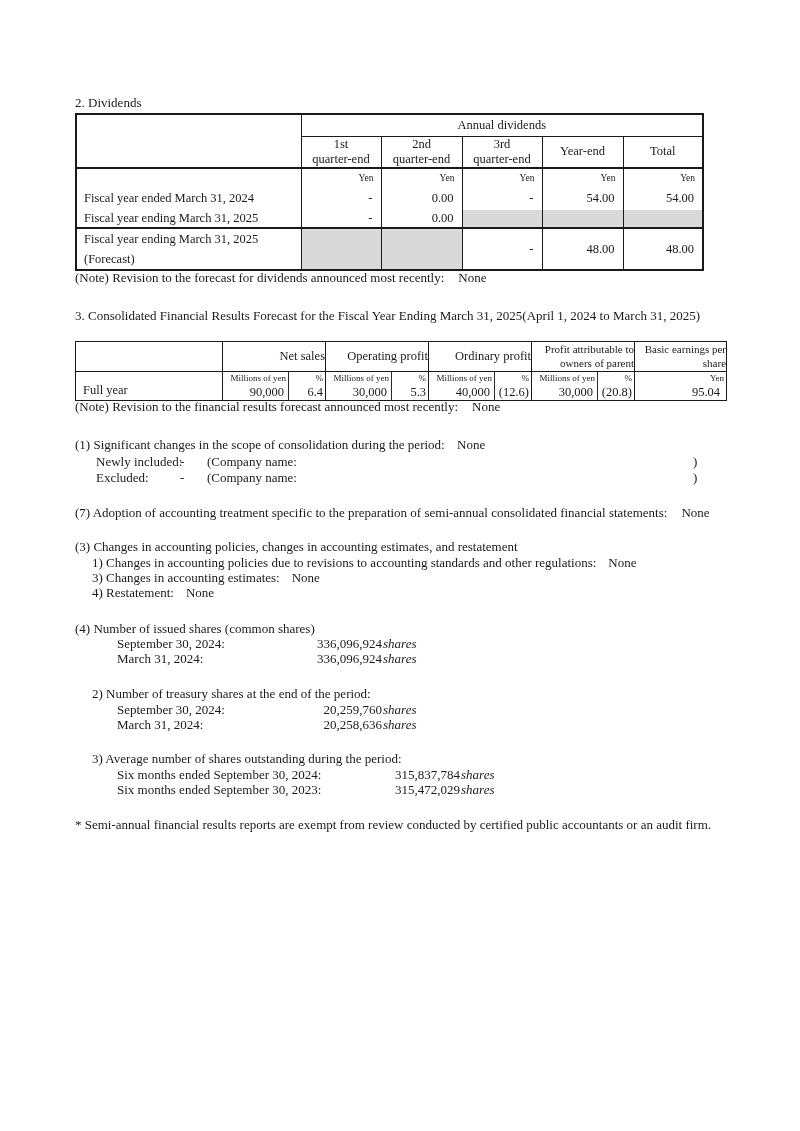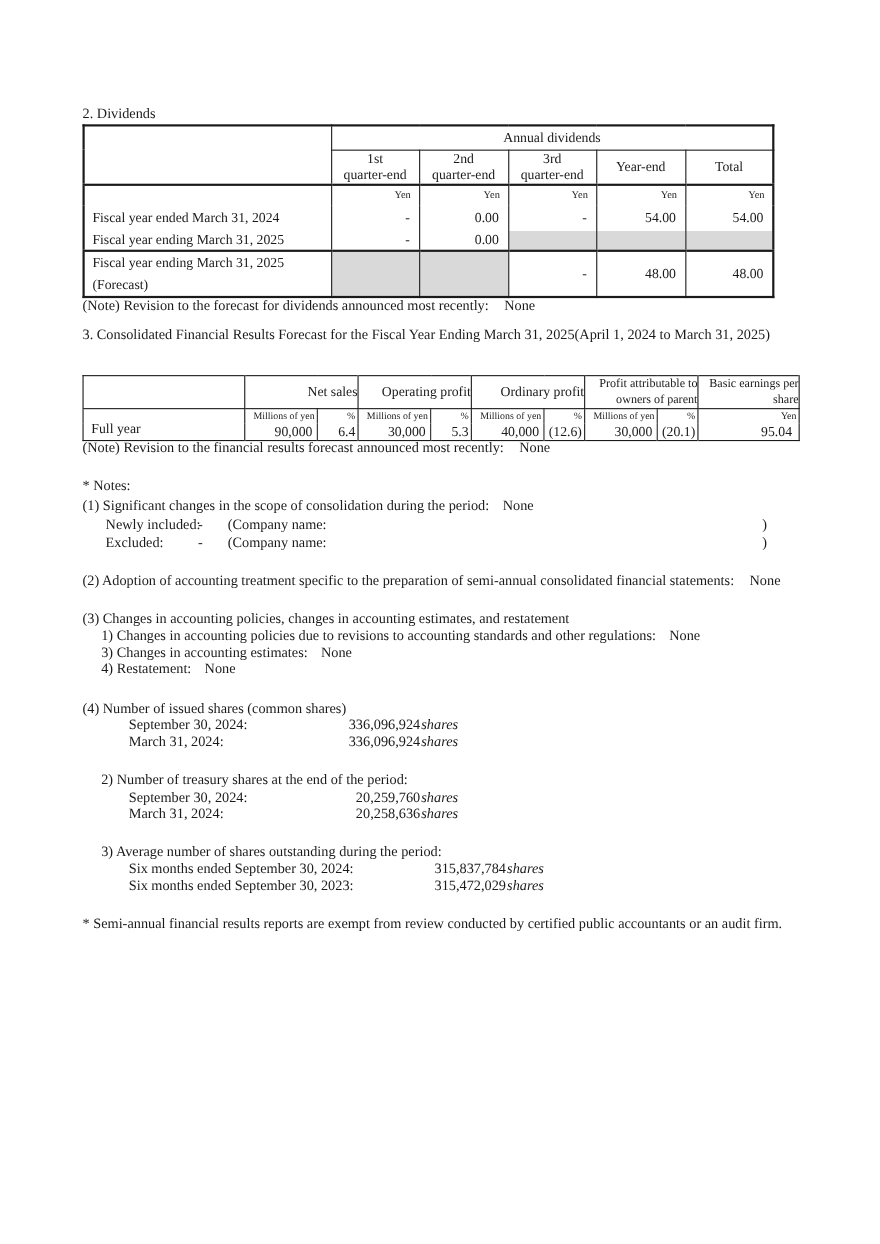--- a/index.html
+++ b/index.html
@@ -125,21 +125,21 @@
       <td class="num">48.00</td>
       <td class="num">48.00</td>
     </tr>
   </tbody>
     </table>
 
   <div class="abs note-line" style="left:75px; top:270px;">
     <span>(Note) Revision to the forecast for dividends announced most recently:</span><span class="note-val">None</span>
   </div>
 
-  <div class="abs heading" style="left:75px; top:296px;">3. Consolidated Financial Results Forecast for the Fiscal Year Ending March 31, 2025(April 1, 2024 to March 31, 2025)</div>
+  <div class="abs heading" style="left:75px; top:308px;">3. Consolidated Financial Results Forecast for the Fiscal Year Ending March 31, 2025(April 1, 2024 to March 31, 2025)</div>
 
 
   <table class="t2 abs" style="left:75px; top:341px; width:651px;">
     <colgroup>
       <col style="width:147px">
       <col style="width:66px">
         <col style="width:37px">
       <col style="width:66px">
         <col style="width:37px">
       <col style="width:66px">
@@ -170,46 +170,45 @@
       <td class="u2 sg">Yen</td>
     </tr>
     <tr style="height:16px;">
       <td class="v2 mo">90,000</td>
       <td class="v2 pc">6.4</td>
       <td class="v2 mo">30,000</td>
       <td class="v2 pc">5.3</td>
       <td class="v2 mo">40,000</td>
       <td class="v2 pc">(12.6)</td>
       <td class="v2 mo">30,000</td>
-      <td class="v2 pc">(20.1)</td>
+      <td class="v2 pc">(20.8)</td>
       <td class="v2 sg" style="padding-right:6px;">95.04</td>
     </tr>
   </tbody>
     </table>
 
   <div class="abs note-line" style="left:75px; top:399px;">
     <span>(Note) Revision to the financial results forecast announced most recently:</span><span class="note-val">None</span>
   </div>
 
   <div id="notes" class="abs" style="left:75px; top:433px;">
-    <div class="line">* Notes:</div>
 
     <div class="line" style="margin-top:4px;">
       <span>(1) Significant changes in the scope of consolidation during the period:</span>
       <span class="val-abs">None</span>
     </div>
     <div class="line ind1" style="margin-top:2px;">
       <span class="cmp-label">Newly included:</span><span class="cmp-dash">-</span><span>(Company name:</span><span class="cmp-close">)</span>
     </div>
     <div class="line ind1" style="margin-top:1px;">
       <span class="cmp-label2">Excluded:</span><span class="cmp-dash">-</span><span>(Company name:</span><span class="cmp-close">)</span>
     </div>
 
     <div class="line" style="margin-top:20px;">
-      <span>(2) Adoption of accounting treatment specific to the preparation of semi-annual consolidated financial statements:</span><span class="note-val">None</span>
+      <span>(7) Adoption of accounting treatment specific to the preparation of semi-annual consolidated financial statements:</span><span class="note-val">None</span>
     </div>
 
     <div class="line" style="margin-top:19px;">(3) Changes in accounting policies, changes in accounting estimates, and restatement</div>
     <div class="line ind2" style="margin-top:1px;">
       <span>1) Changes in accounting policies due to revisions to accounting standards and other regulations:</span><span style="margin-left:12px;">None</span>
     </div>
     <div class="line ind2">
       <span>3) Changes in accounting estimates:</span><span style="margin-left:12px;">None</span>
     </div>
     <div class="line ind2">

